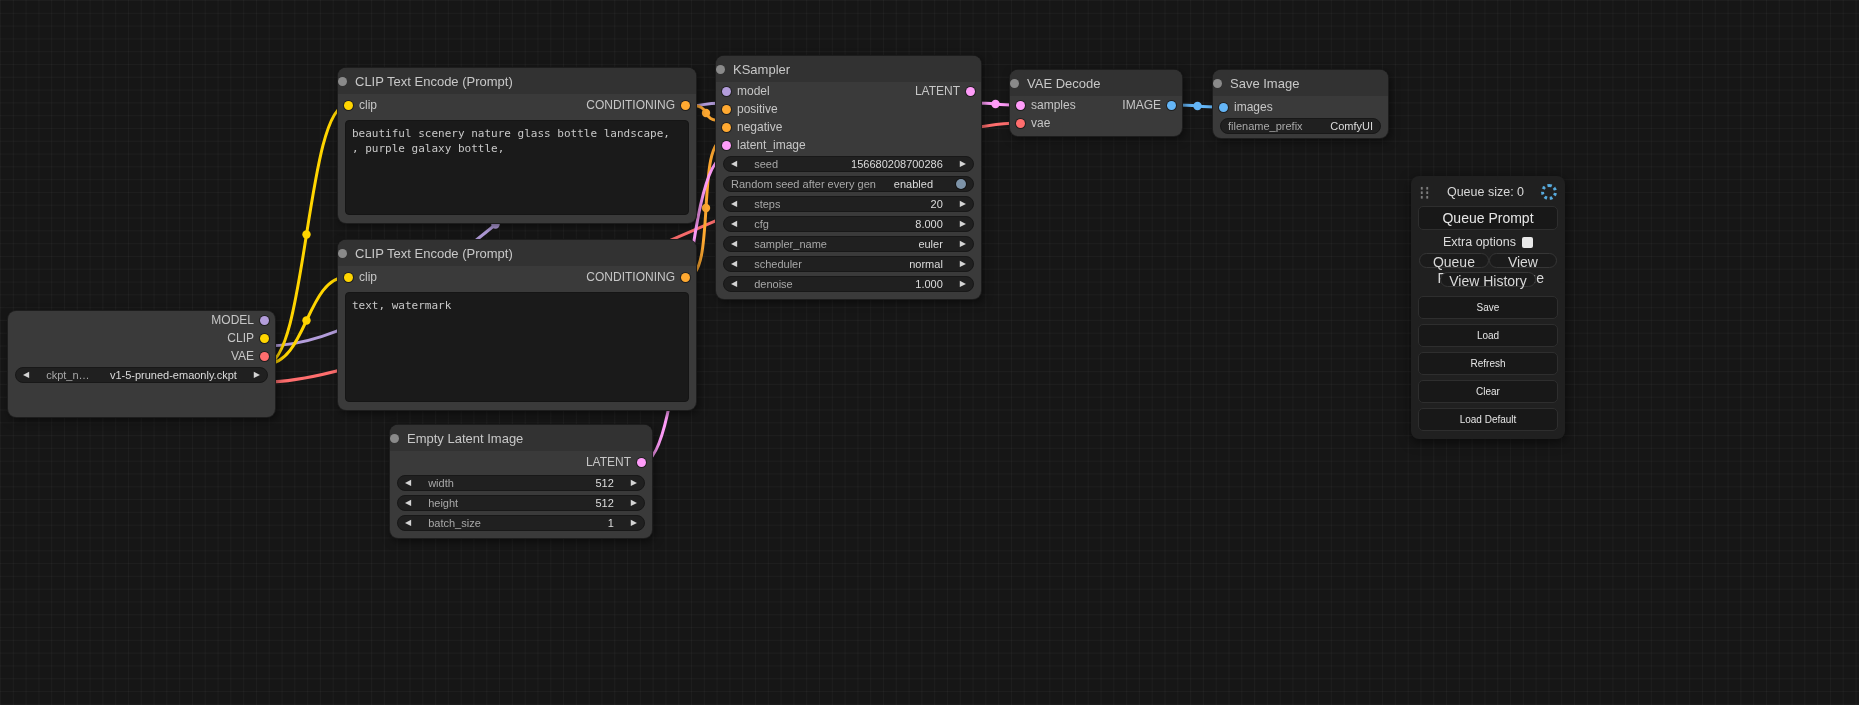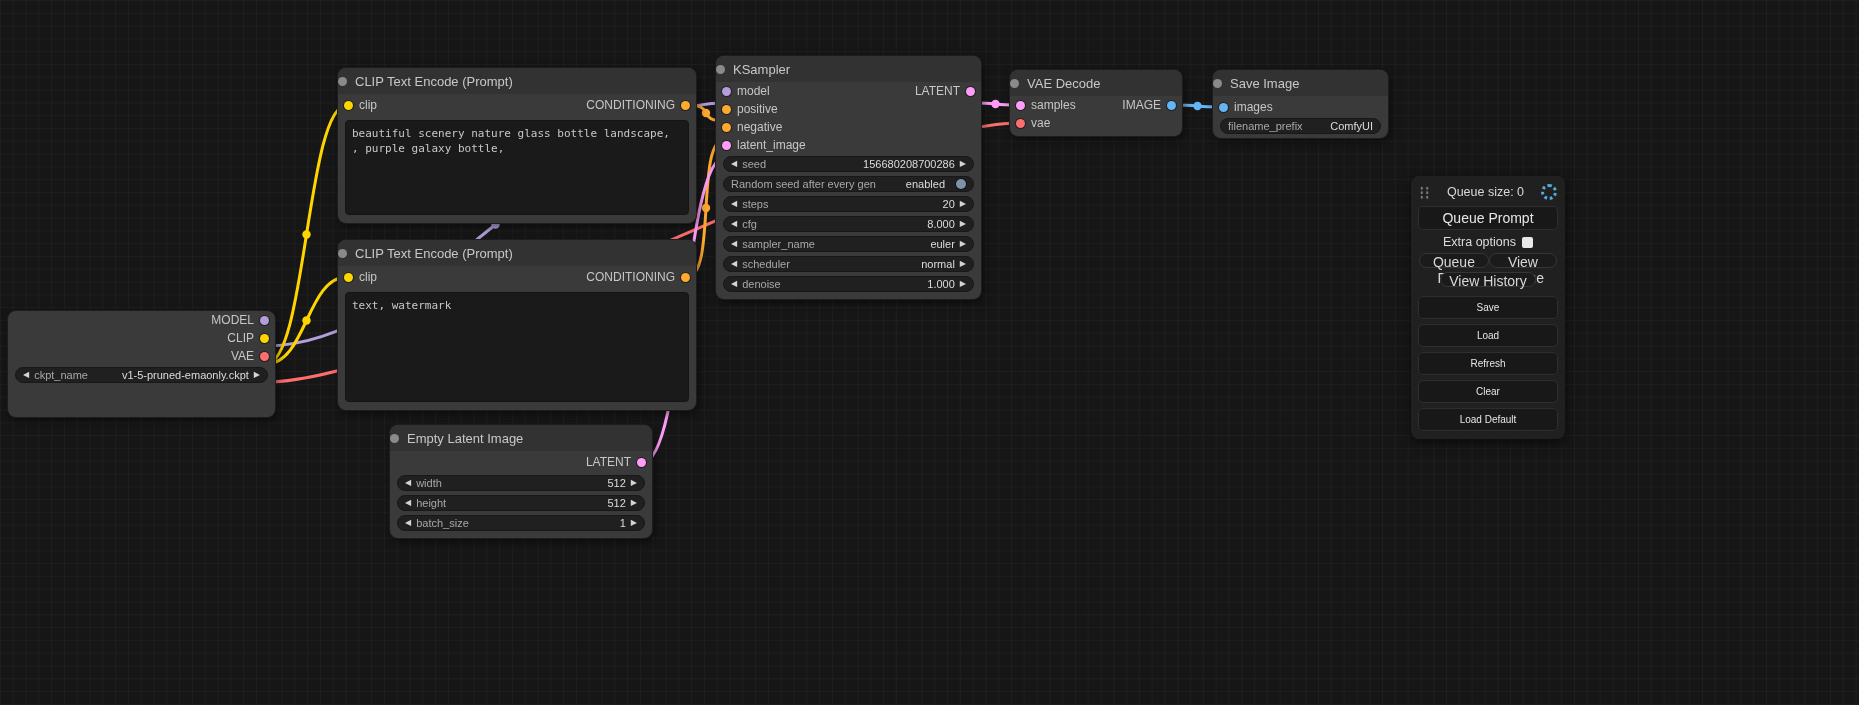--- a/index.html
+++ b/index.html
@@ -24,21 +24,21 @@
     height:18px;padding:0 6px;}
   .io-row.tall{height:22px;}
   .io-row.out-only{justify-content:flex-end;}
   .slot{display:flex;align-items:center;gap:6px;font-size:12px;color:#c6c6c6;}
   .slot-dot{width:9px;height:9px;border-radius:50%;flex:none;
     box-shadow:0 0 0 1px rgba(0,0,0,.45);}
   .knob{width:10px;height:10px;border-radius:50%;flex:none;margin-left:6px;
     box-shadow:0 0 0 1px rgba(0,0,0,.4);}
 
   .widget{height:16px;margin:2px 7px 4px;background:#202020;border:1px solid #181818;
-    border-radius:9px;display:flex;align-items:center;padding:0 7px;gap:5px;
+    border-radius:9px;display:flex;align-items:center;padding:0 7px;gap:17px;
     font-size:11px;color:#a8a8a8;white-space:nowrap;}
   .widget .arrow{color:#d4d4d4;font-size:8px;line-height:1;flex:none;cursor:pointer;}
   .widget .wname{overflow:hidden;text-overflow:ellipsis;}
   .widget .wvalue{margin-left:auto;color:#dcdcdc;}
 
   .node-text{margin:4px 7px 8px;background:#1a1a1a;border:1px solid #151515;
     border-radius:4px;padding:5px 6px;font-family:"DejaVu Sans Mono",monospace;
     font-size:11px;line-height:1.4;color:#c8c8c8;overflow:hidden;}
 
   .menu{position:absolute;left:1411px;top:176px;width:154px;z-index:3;background:#202020;

